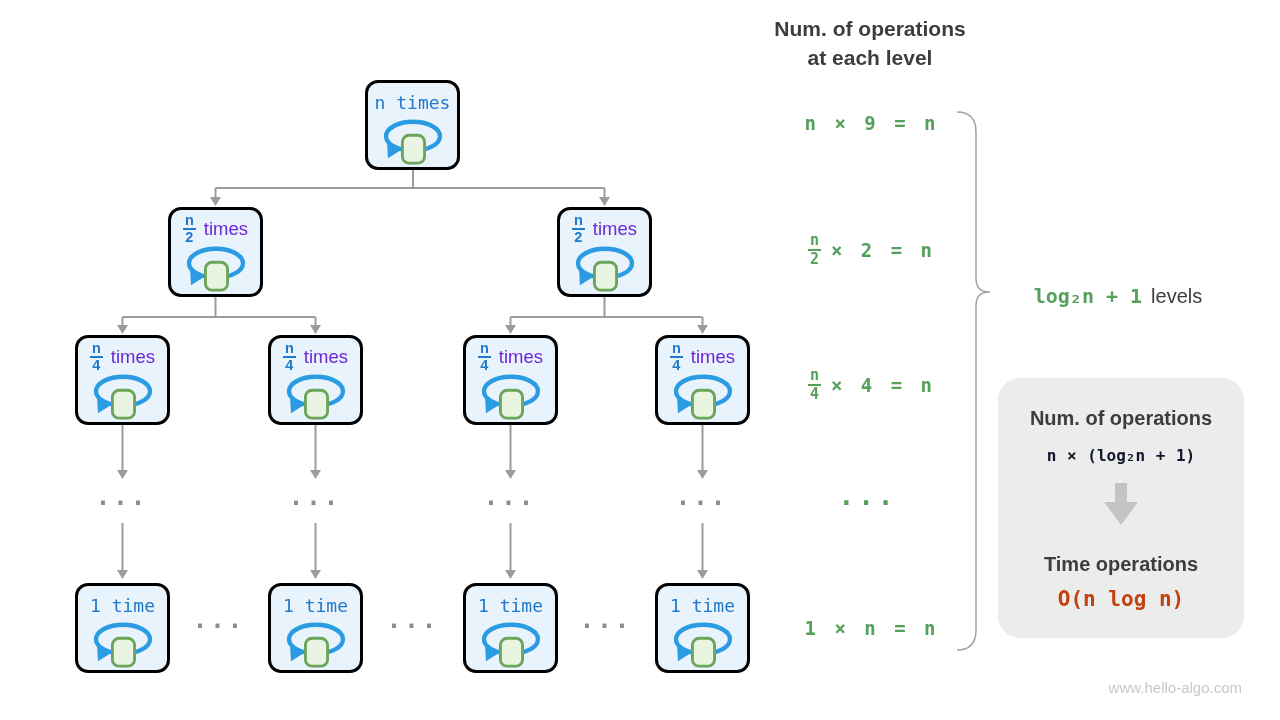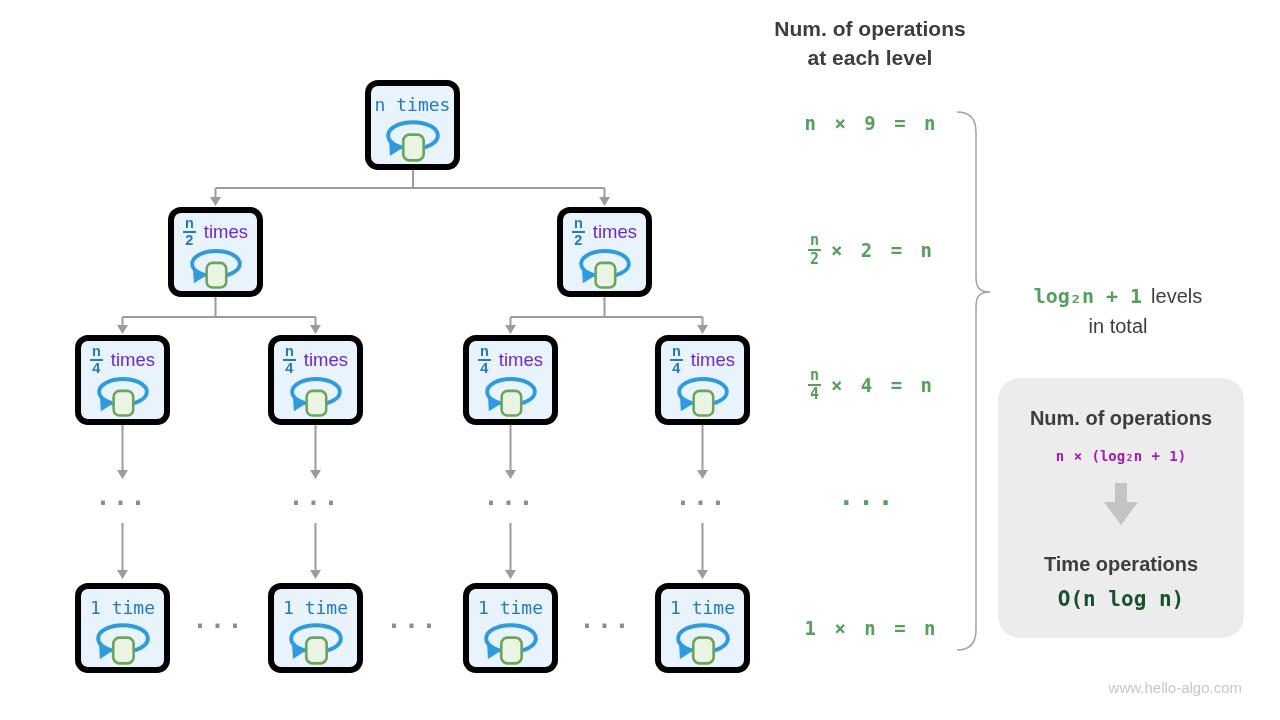--- a/index.html
+++ b/index.html
@@ -6,21 +6,21 @@
   html,body { background:#ffffff; }
   #canvas {
     position:relative; width:1280px; height:720px; background:#ffffff;
     font-family:"Liberation Sans", sans-serif; overflow:hidden;
   }
   #overlay { position:absolute; left:0; top:0; z-index:0; }
 
   
   .node {
     position:absolute; width:95px; height:90px; z-index:1;
-    background:#e9f3fb; border:6px solid #000000; border-radius:13px;
+    background:#e9f3fb; border:3px solid #000000; border-radius:13px;
     display:flex; flex-direction:column; align-items:center;
   }
   .node-label {
     margin-top:7px; height:24px; display:flex; align-items:center; justify-content:center;
     color:#2079ca; white-space:nowrap;
   }
   .node-label.mono { font-family:"DejaVu Sans Mono", monospace; font-size:18px; }
   .frac { display:inline-flex; flex-direction:column; align-items:center; line-height:15px;
           font-weight:bold; font-size:14.5px; color:#2079ca; }
   .frac .num { border-bottom:2px solid #2079ca; padding:0 2px; }
@@ -61,25 +61,25 @@
   .brace-label .sfx { margin-left:9px; }
 
   
   .summary-box {
     position:absolute; left:998px; top:378px; width:246px; height:260px; z-index:1;
     background:#ececec; border-radius:22px;
     display:flex; flex-direction:column; align-items:center; padding-top:27px;
   }
   .box-title { font-size:20px; font-weight:bold; color:#3d3d3d; line-height:26px; }
   .box-formula { margin-top:12px; font-family:"DejaVu Sans Mono", monospace; font-weight:bold;
-                 font-size:14px; color:#a21caf; line-height:26px; word-spacing:1px; }
+                 font-size:16px; color:#0f172a; line-height:26px; word-spacing:1px; }
   .box-arrow { margin-top:14px; }
   .box-title2 { margin-top:24px; font-size:20px; font-weight:bold; color:#3d3d3d; line-height:26px; }
   .box-complexity { margin-top:8px; font-family:"DejaVu Sans Mono", monospace; font-weight:bold;
-                    font-size:21px; color:#14532d; line-height:28px; }
+                    font-size:21px; color:#c2410c; line-height:28px; }
 
   .watermark {
     position:absolute; right:38px; top:679px; z-index:1;
     font-family:Liberation Sans, sans-serif; font-size:15px; color:#c8c8c8;
   }
 </style>
 </head>
 <body>
 
 <div id="canvas">
@@ -273,21 +273,20 @@
   </div>
 
   <div class="dots green" style="left:838px;top:493px;">···</div>
 
   <div class="ops-row" style="top:617px;">1 × n = n</div>
 
   <div class="brace-label">
     <div>
       <span class="hl">log₂n + 1</span><span class="sfx">levels</span>
     </div>
-    <div>in total</div>
   </div>
 
   <div class="summary-box">
     <div class="box-title">Num. of operations</div>
     <div class="box-formula">n × (log₂n + 1)</div>
     <svg class="box-arrow" width="38" height="44" viewBox="0 0 38 44">
       <polygon points="13,0 25,0 25,19 36,19 19,42 2,19 13,19" fill="#c4c4c4"></polygon>
     </svg>
     <div class="box-title2">Time operations</div>
     <div class="box-complexity">O(n log n)</div>

